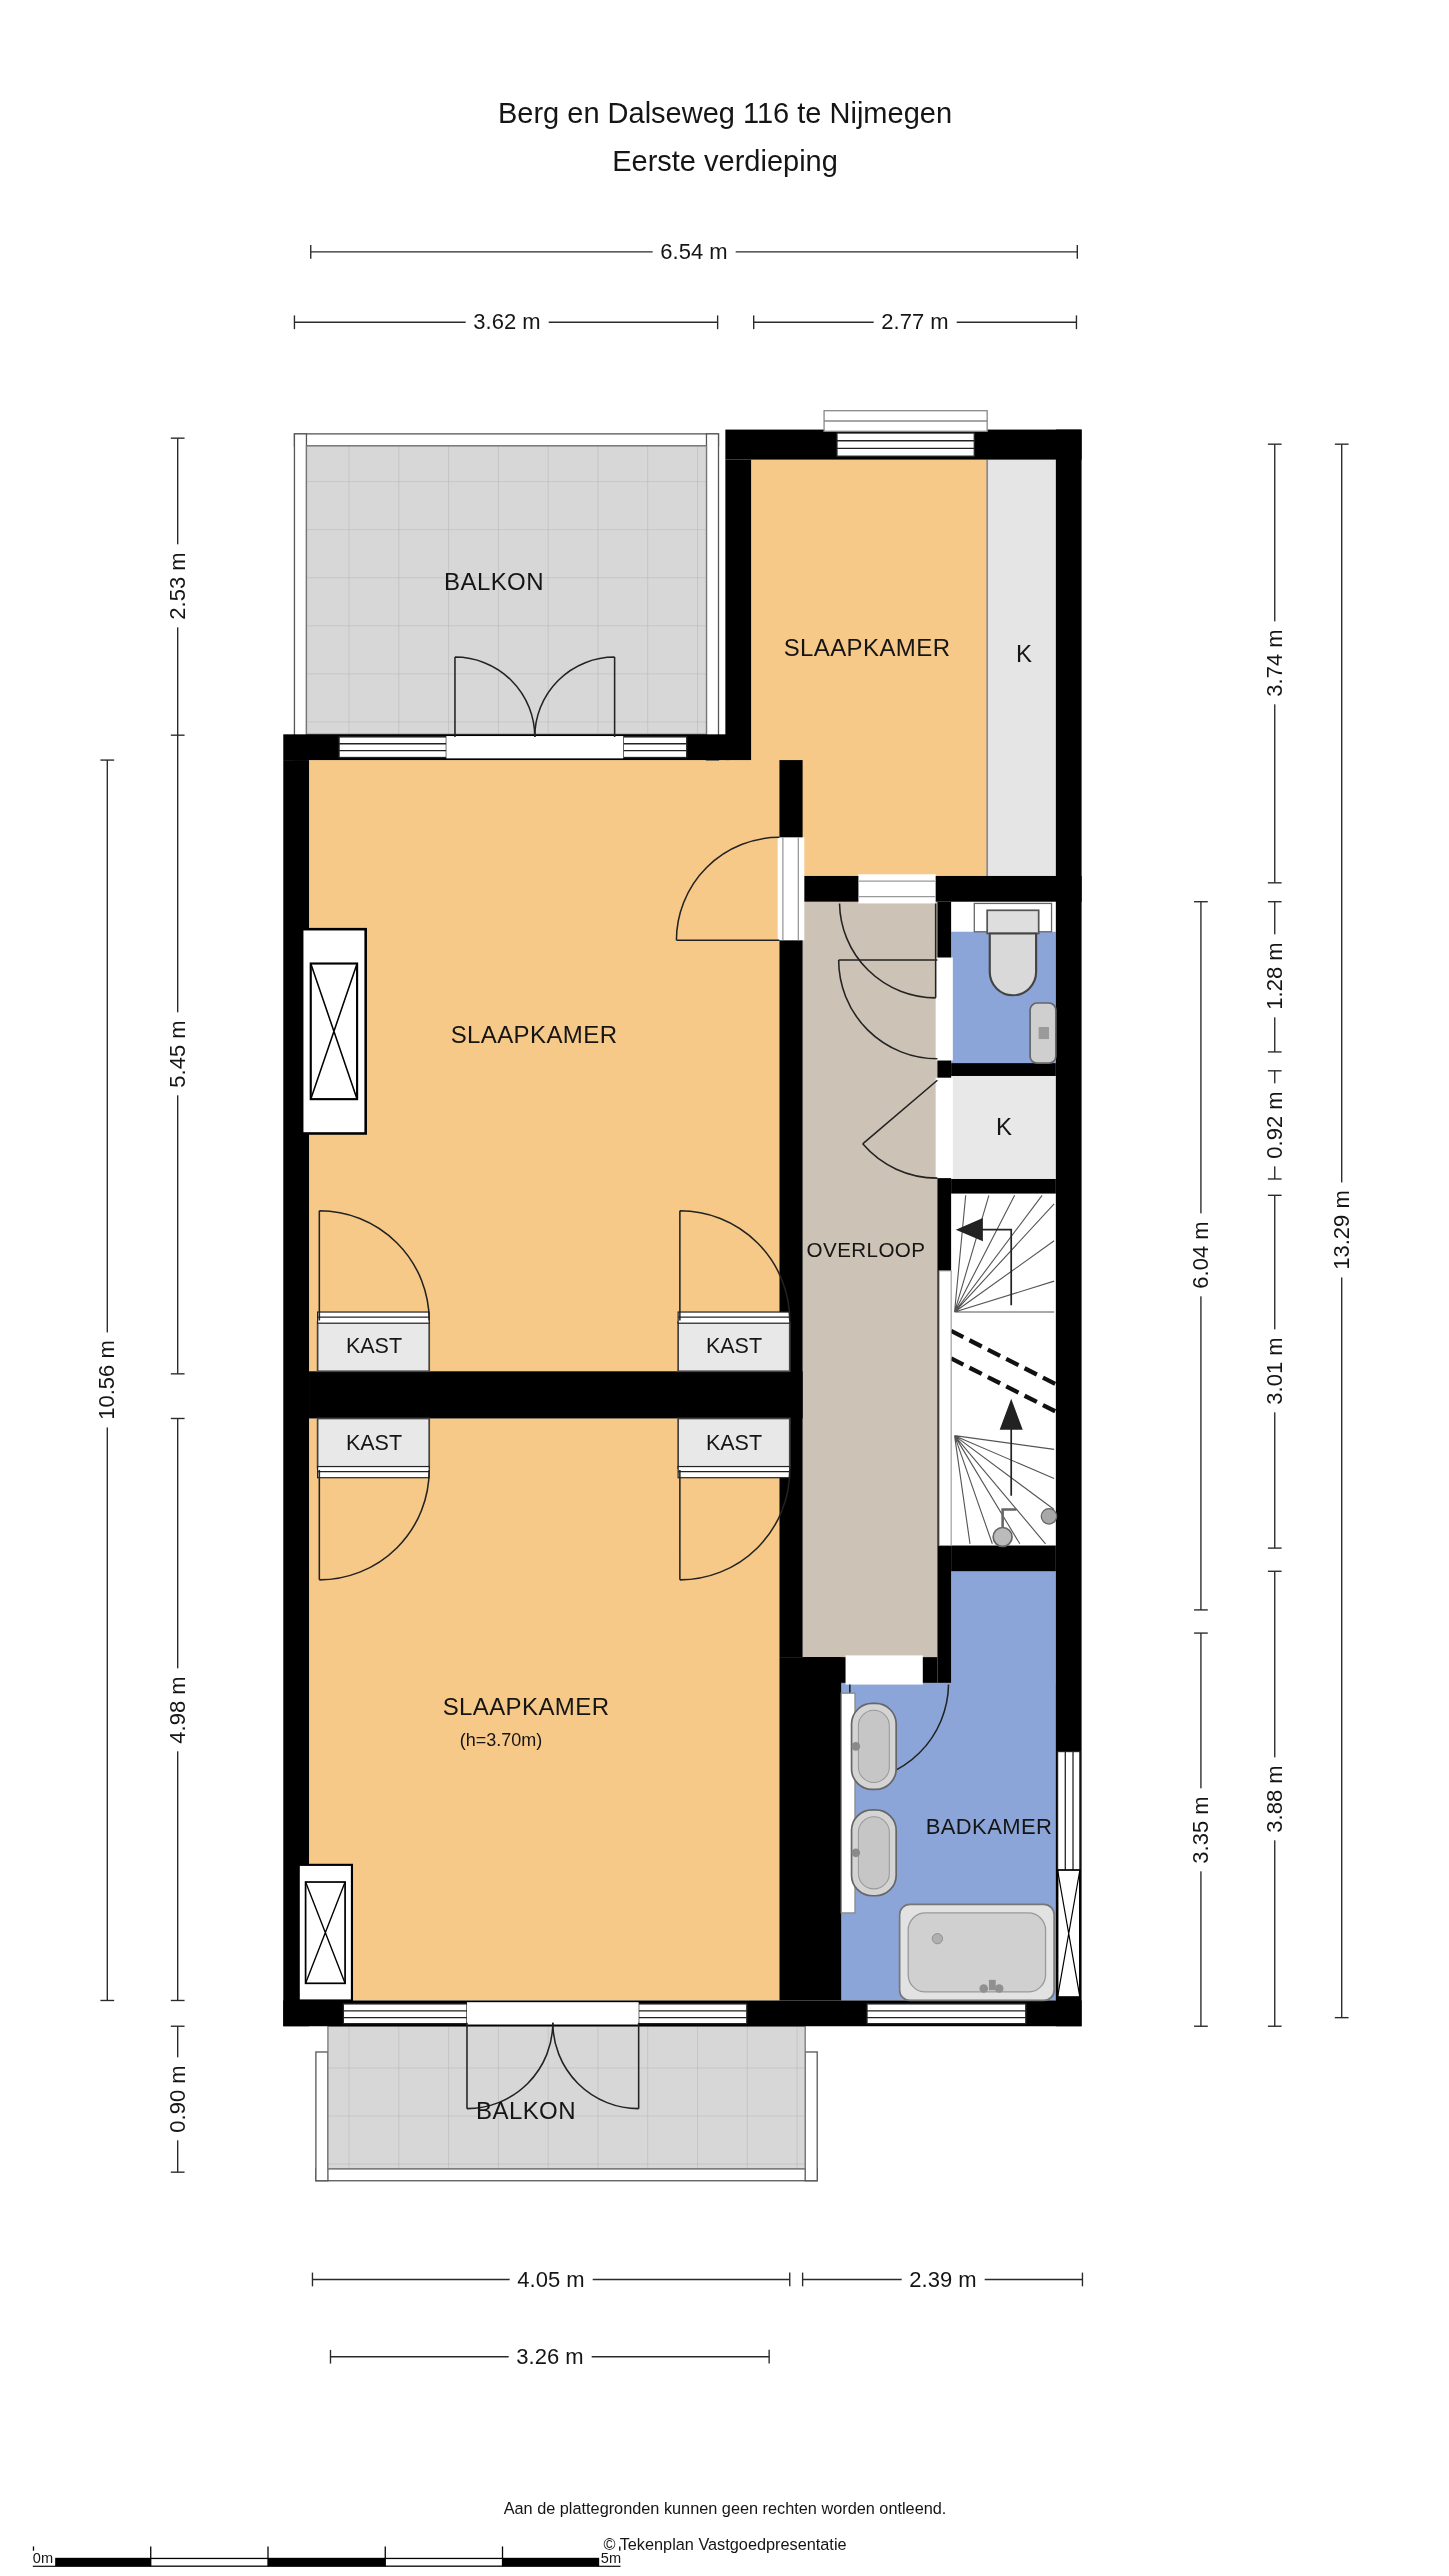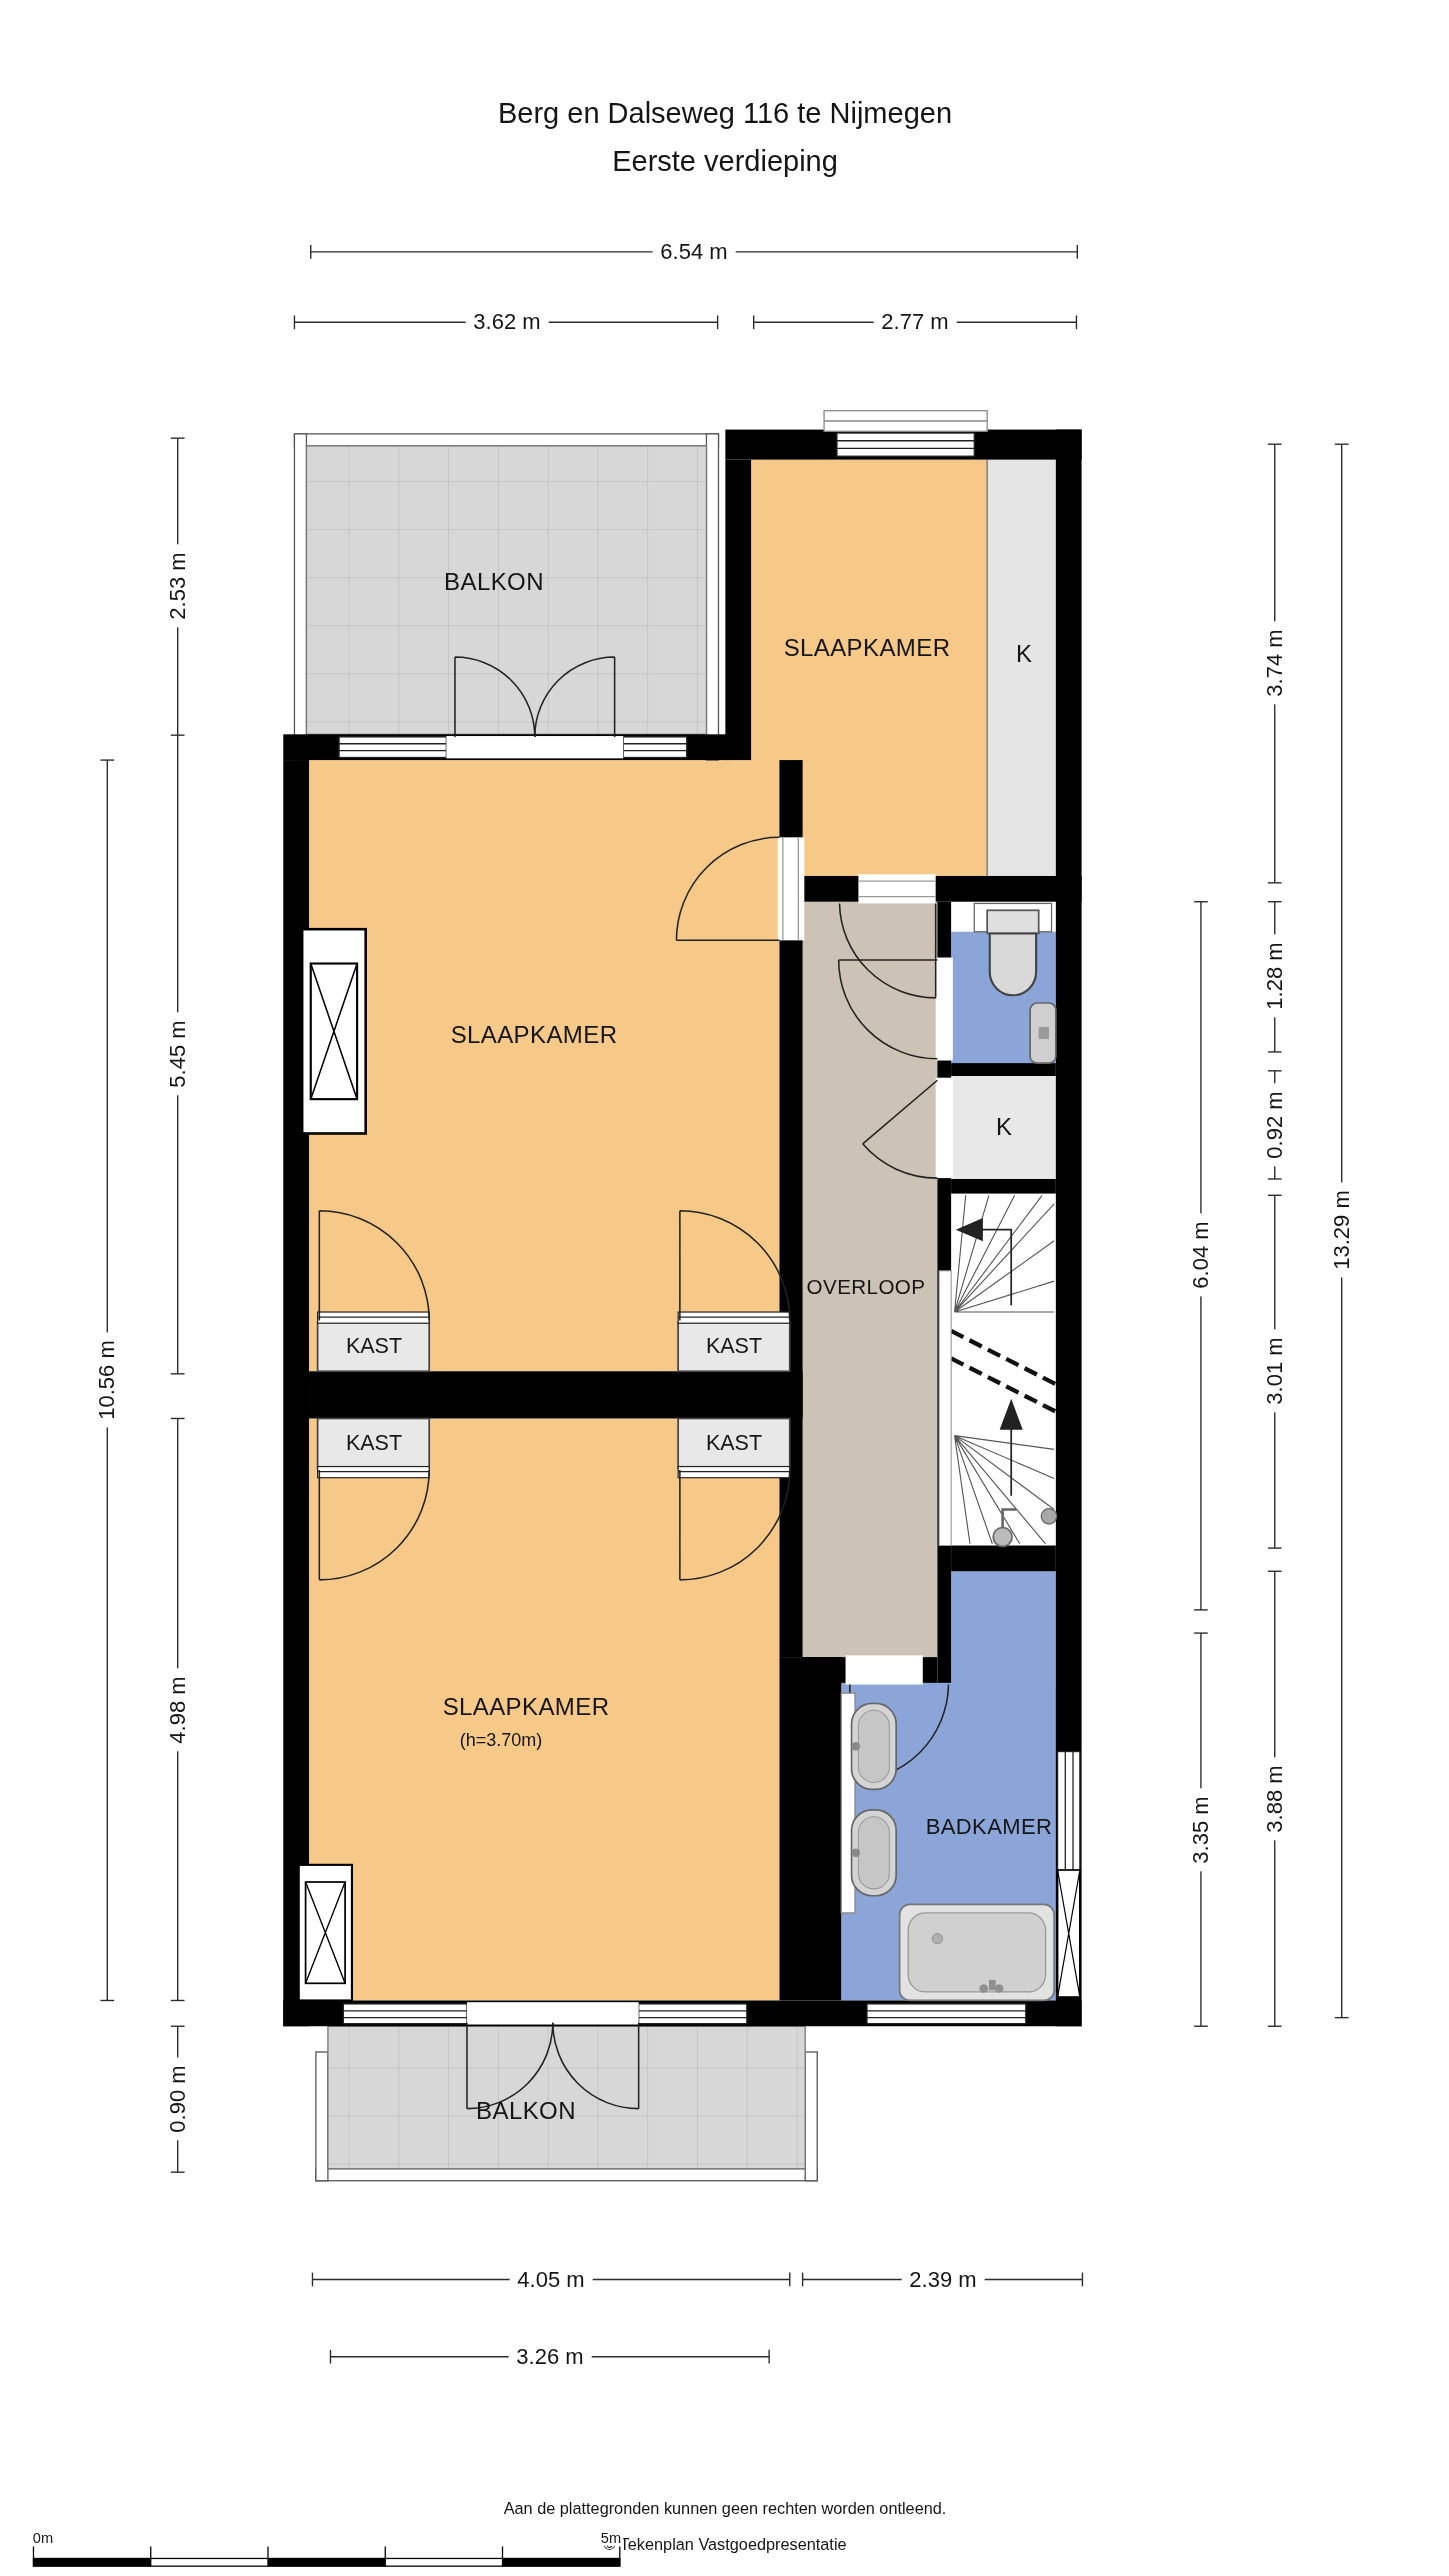--- a/index.html
+++ b/index.html
@@ -9,21 +9,21 @@
   .lbl{position:absolute;transform:translate(-50%,-50%);white-space:nowrap;color:#151515;line-height:1;}
   .vert{transform:translate(-50%,-50%) rotate(-90deg);}
   .dim{background:#ffffff;padding:1.7px 7.7px;font-size:22px;}
   .room{font-size:24px;letter-spacing:0.4px;}
   .room-sub{font-size:18px;}
   .kast{font-size:21.5px;text-align:center;}
   .kbox{font-size:24px;}
   .title1{font-size:29px;}
   .title2{font-size:29px;}
   .foot{font-size:16.3px;}
-  .scalelbl{font-size:14.6px;background:#fff;padding:0 1.7px;}
+  .scalelbl{font-size:14.6px;background:#fff;padding:0 1.7px;margin-top:20px;}
 </style>
 </head>
 <body>
 
 <div class="stage">
 
 <svg width="1449" height="2576" viewBox="0 0 1688 3000">
   <defs>
     <pattern id="balGrid" width="58" height="56" patternUnits="userSpaceOnUse">
       <path d="M58 0H0V56" fill="none" stroke="#b5b5b5" stroke-width="1.3"></path>
@@ -306,21 +306,21 @@
   </g>
 </svg>
 
   <div class="lbl title1" style="left:725px;top:113px">Berg en Dalseweg 116 te Nijmegen</div>
   <div class="lbl title2" style="left:725px;top:161px">Eerste verdieping</div>
 
   <div class="lbl room" style="left:494px;top:582px">BALKON</div>
   <div class="lbl room" style="left:867px;top:648px">SLAAPKAMER</div>
   <div class="lbl kbox" style="left:1024px;top:654px">K</div>
   <div class="lbl room" style="left:534px;top:1035px">SLAAPKAMER</div>
-  <div class="lbl room" style="left:866px;top:1287px;font-size:20.6px">OVERLOOP</div>
+  <div class="lbl room" style="left:866px;top:1250px;font-size:20.6px">OVERLOOP</div>
   <div class="lbl kast" style="left:374px;top:1347px">KAST</div>
   <div class="lbl kast" style="left:734px;top:1347px">KAST</div>
   <div class="lbl kast" style="left:374px;top:1444px">KAST</div>
   <div class="lbl kast" style="left:734px;top:1444px">KAST</div>
   <div class="lbl kbox" style="left:1004px;top:1127px">K</div>
   <div class="lbl room" style="left:526px;top:1707px">SLAAPKAMER</div>
   <div class="lbl room-sub" style="left:501px;top:1740px">(h=3.70m)</div>
   <div class="lbl room" style="left:989px;top:1827px;font-size:22px">BADKAMER</div>
   <div class="lbl room" style="left:526px;top:2111px">BALKON</div>
 

